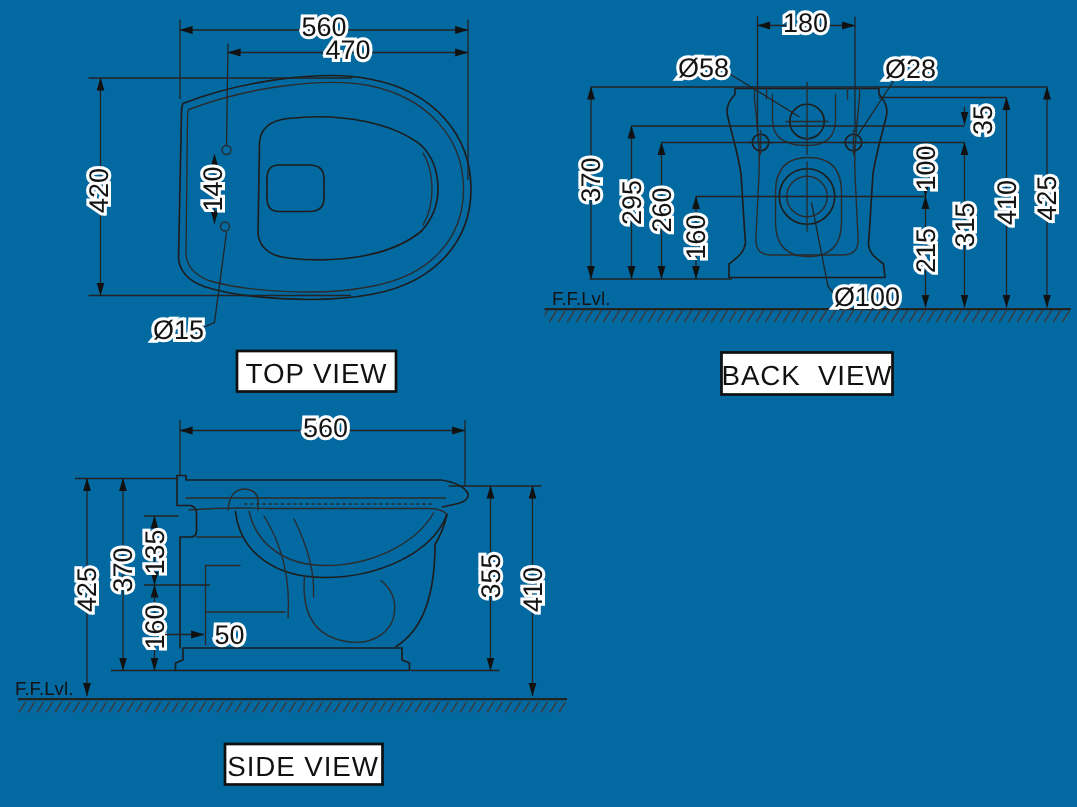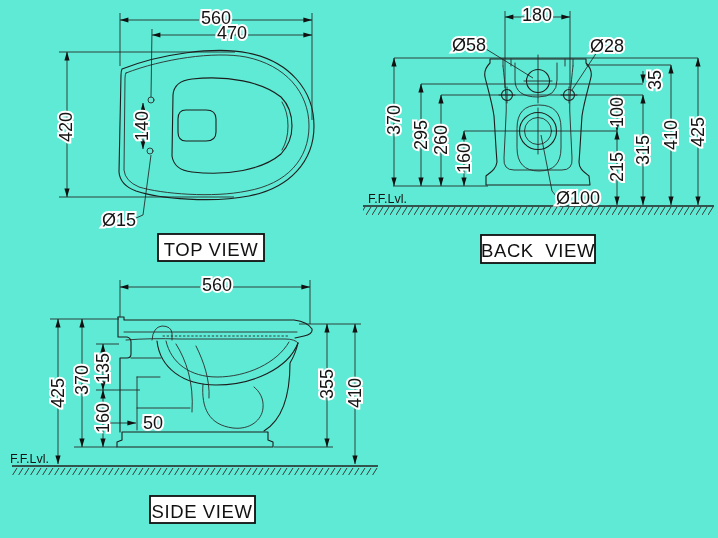--- a/index.html
+++ b/index.html
@@ -1,16 +1,16 @@
 <!DOCTYPE html>
 <html><head>
 <meta charset="utf-8">
 <style>
   html,body{margin:0;padding:0;background:#fff;}
-  .stage{position:relative;width:718px;height:538px;background:#5eead4;overflow:hidden;}
+  .stage{position:relative;width:718px;height:538px;background:#0369a1;overflow:hidden;}
   svg text{font-family:"Liberation Sans","DejaVu Sans",sans-serif;}
   .dim{font-size:18px;fill:#141414;stroke:#ffffff;stroke-width:4px;paint-order:stroke;text-anchor:middle;dominant-baseline:central;}
   .dimL{font-size:18px;fill:#141414;stroke:#ffffff;stroke-width:4px;paint-order:stroke;dominant-baseline:central;}
   .ffl{font-size:12.5px;fill:#141414;dominant-baseline:alphabetic;}
   .vlabel{font-size:18.5px;fill:#111;letter-spacing:.6px;text-anchor:middle;dominant-baseline:central;white-space:pre;}
   .o{stroke:#1d1d1d;stroke-width:1.1;fill:none;stroke-linejoin:round;stroke-linecap:round;}
   .i{stroke:#2b2b2b;stroke-width:.9;fill:none;stroke-linejoin:round;stroke-linecap:round;}
   .d{stroke:#232323;stroke-width:.85;fill:none;}
   .fl{stroke:#232323;stroke-width:1.5;fill:none;}
   .box{fill:#fff;stroke:#101010;stroke-width:1.8;}

